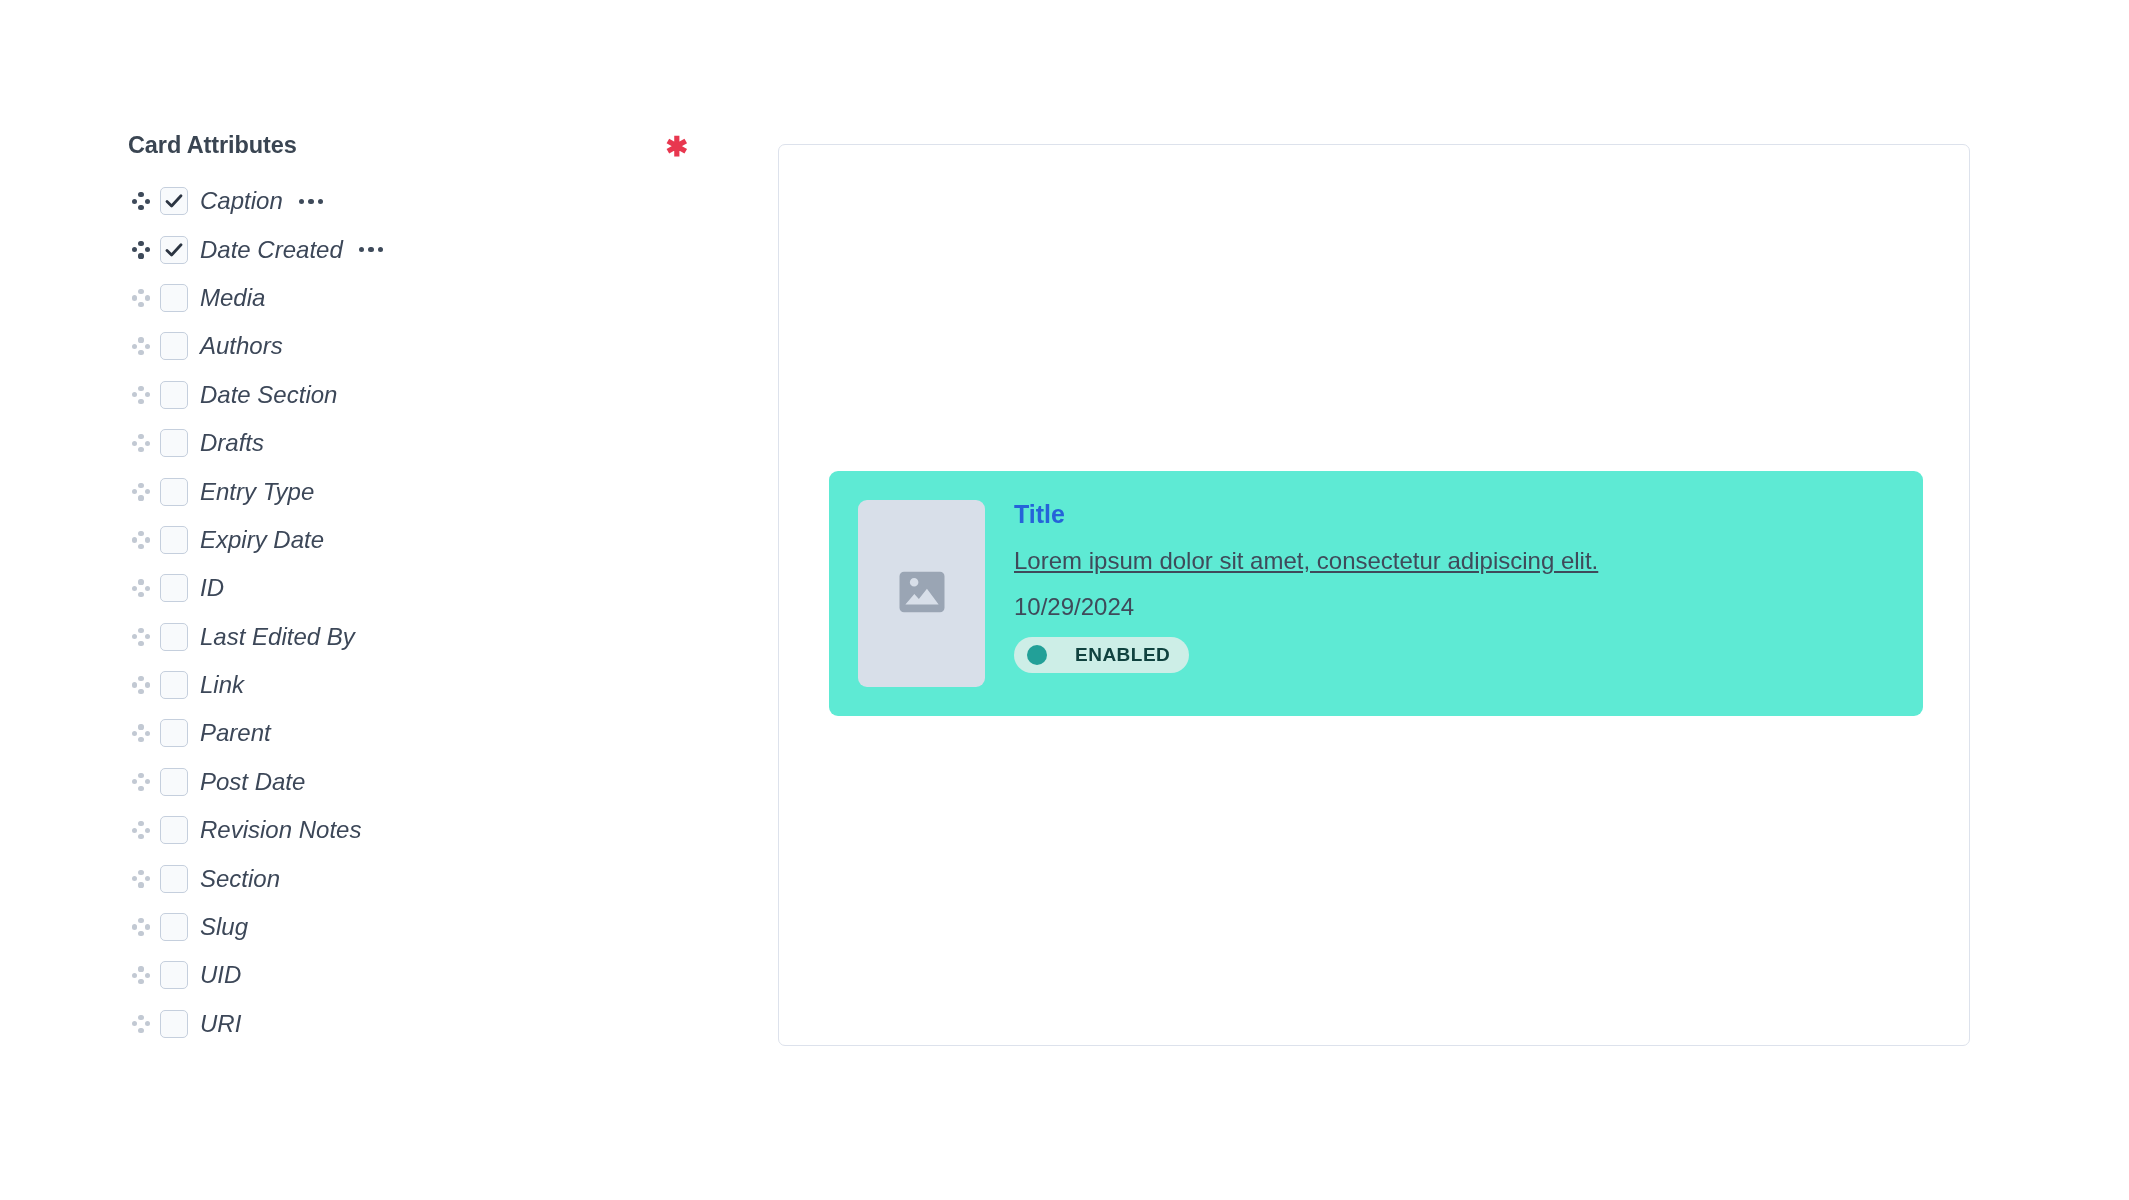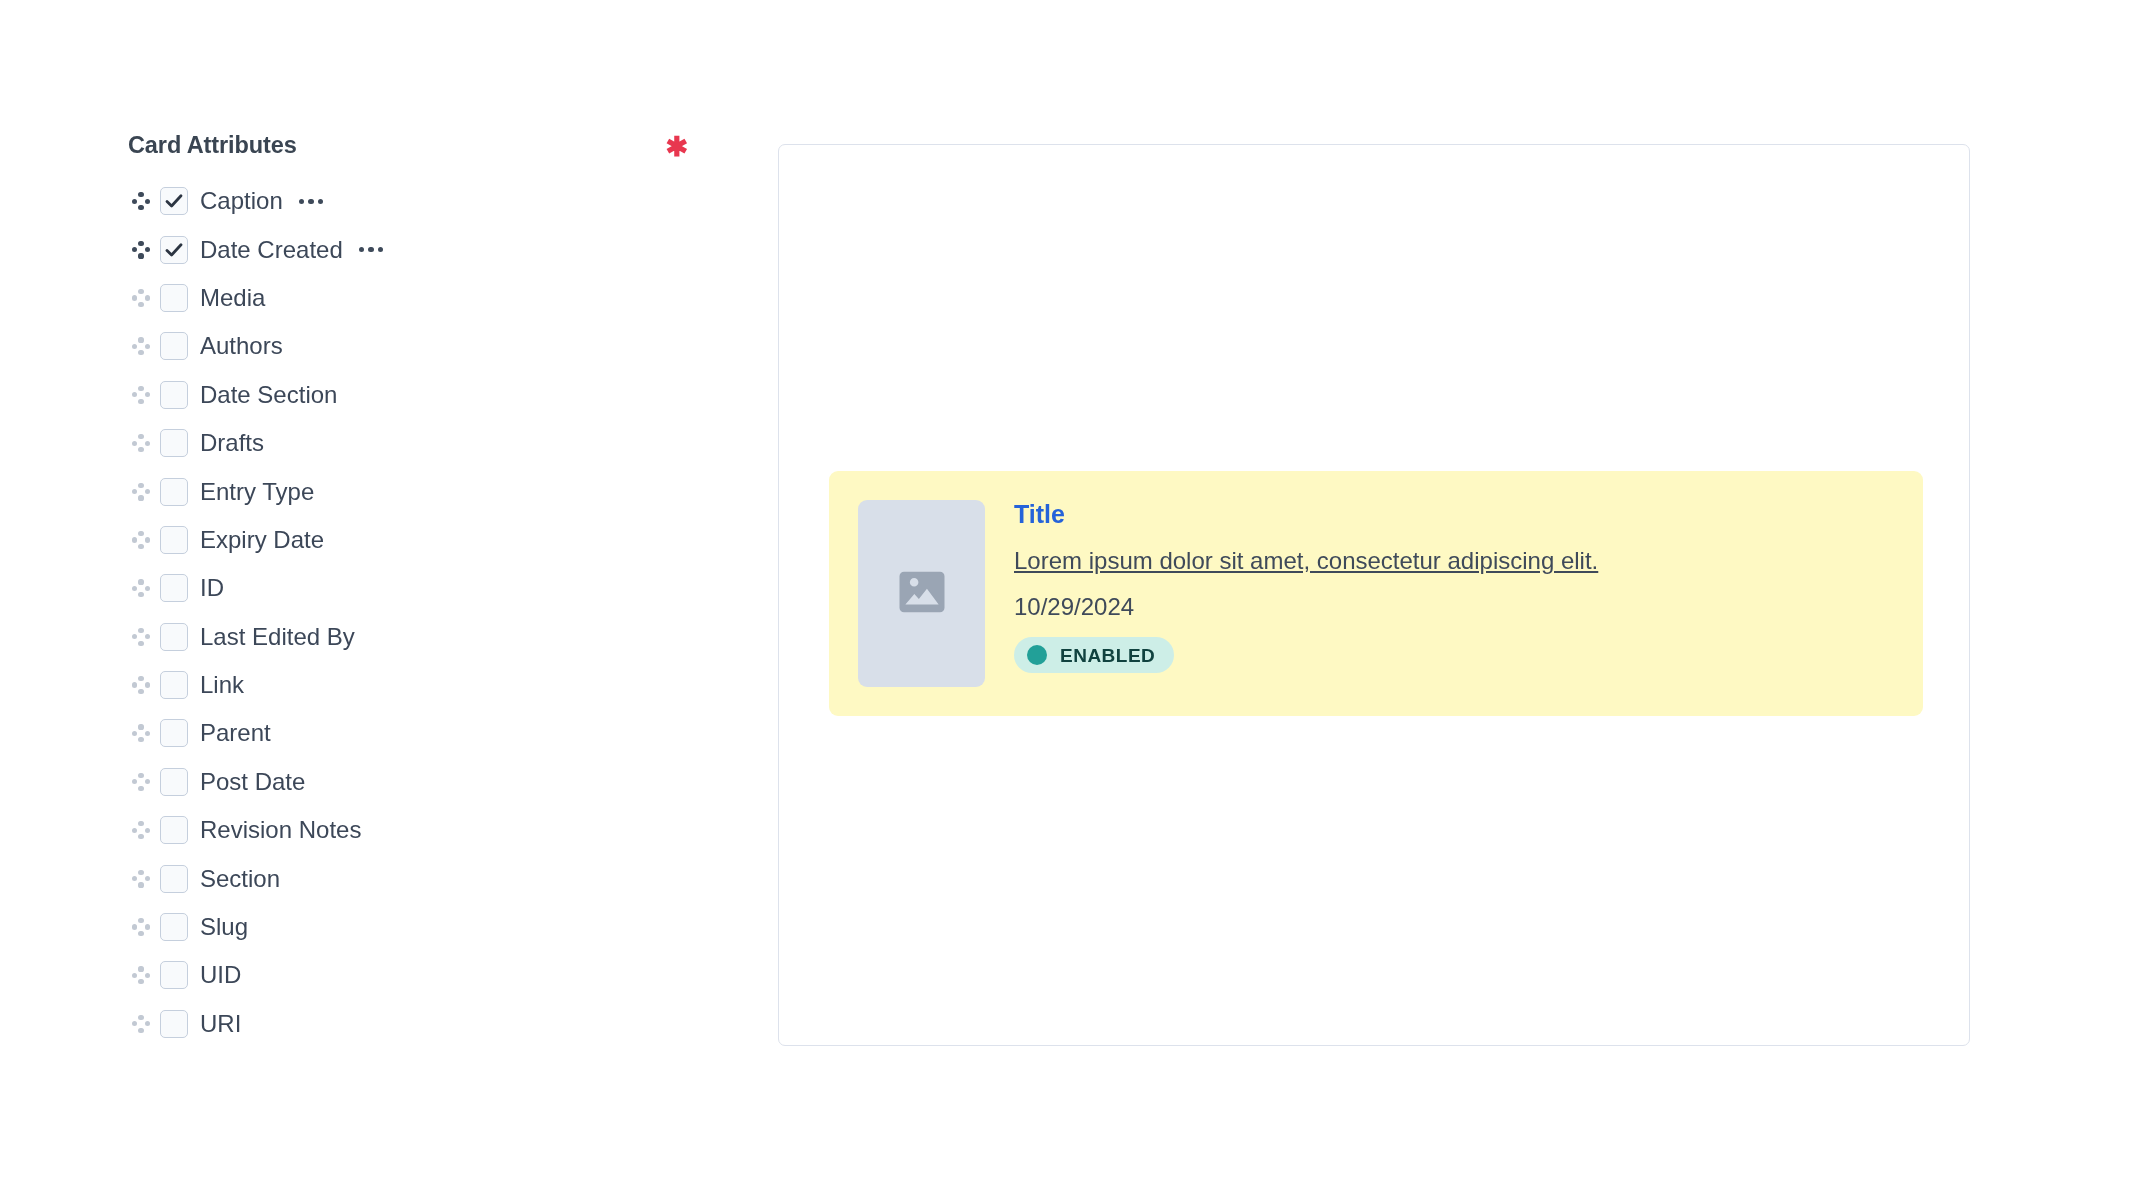--- a/index.html
+++ b/index.html
@@ -49,20 +49,21 @@
     list-style: none;
     margin: 0;
     padding: 0;
   }
 
   .attr-row {
     display: flex;
     align-items: center;
     height: 48.4px;
     gap: 0;
+    font-style: italic;
   }
 
   .drag-handle {
     width: 26px;
     height: 26px;
     flex: 0 0 26px;
     position: relative;
     cursor: grab;
     margin-right: 6px;
   }
@@ -136,21 +137,21 @@
     background: #ffffff;
   }
 
   #preview-card {
     position: absolute;
     left: 50px;
     top: 326px;
     width: 1094px;
     height: 245px;
     box-sizing: border-box;
-    background: #fef9c3;
+    background: #5eead4;
     border-radius: 9px;
     display: flex;
     align-items: flex-start;
     padding: 29px;
   }
 
   #card-thumbnail {
     width: 127px;
     height: 187px;
     flex: 0 0 127px;
@@ -185,22 +186,21 @@
   }
   #card-date {
     font-size: 24px;
     color: #3f4a5a;
     line-height: 1;
     margin-bottom: 18px;
   }
 
   #card-status-badge {
     display: inline-flex;
-    align-items: center;
-    gap: 13px;
+    gap: 28px;
     background: #cdeee7;
     border-radius: 999px;
     padding: 8px 19px 8px 13px;
     align-self: flex-start;
   }
   #card-status-badge .dot {
     width: 20px;
     height: 20px;
     border-radius: 50%;
     background: #22a098;

